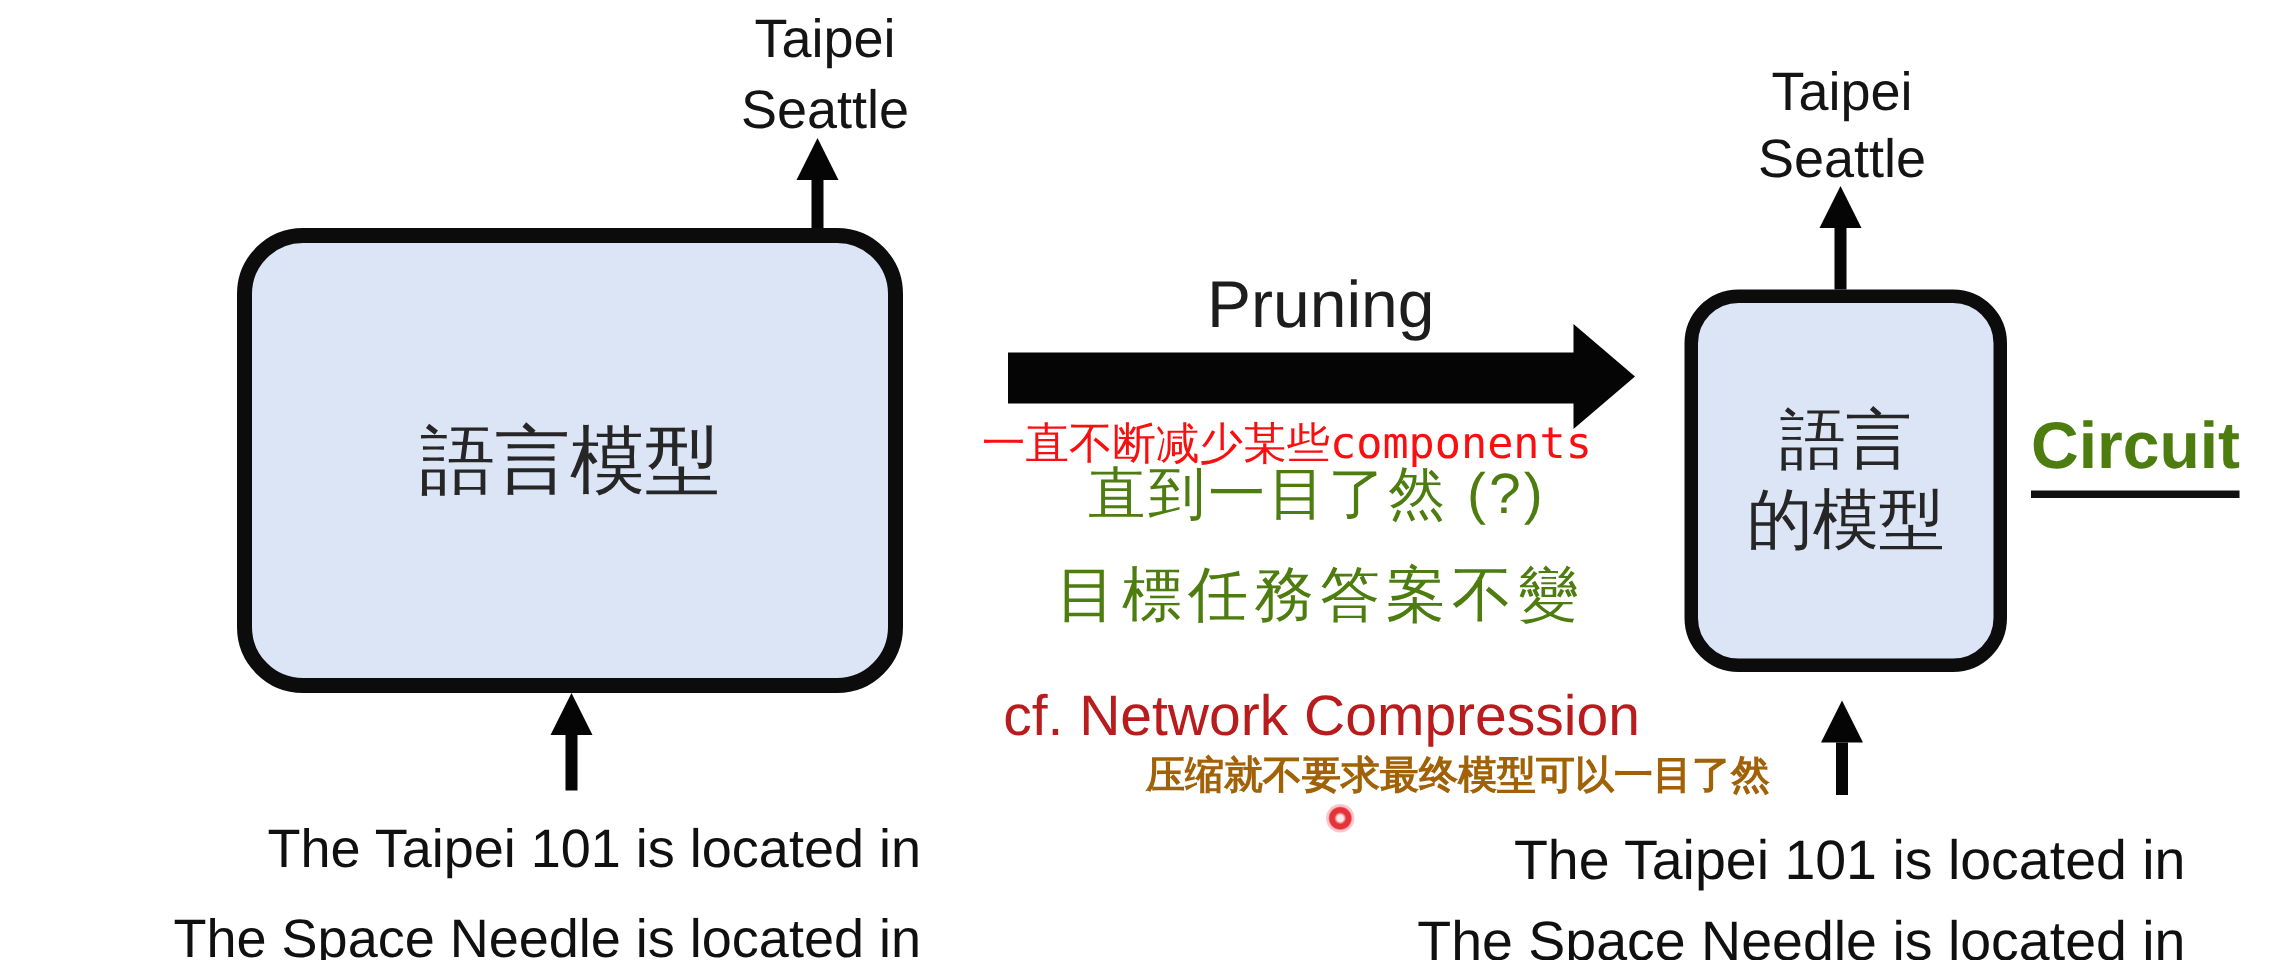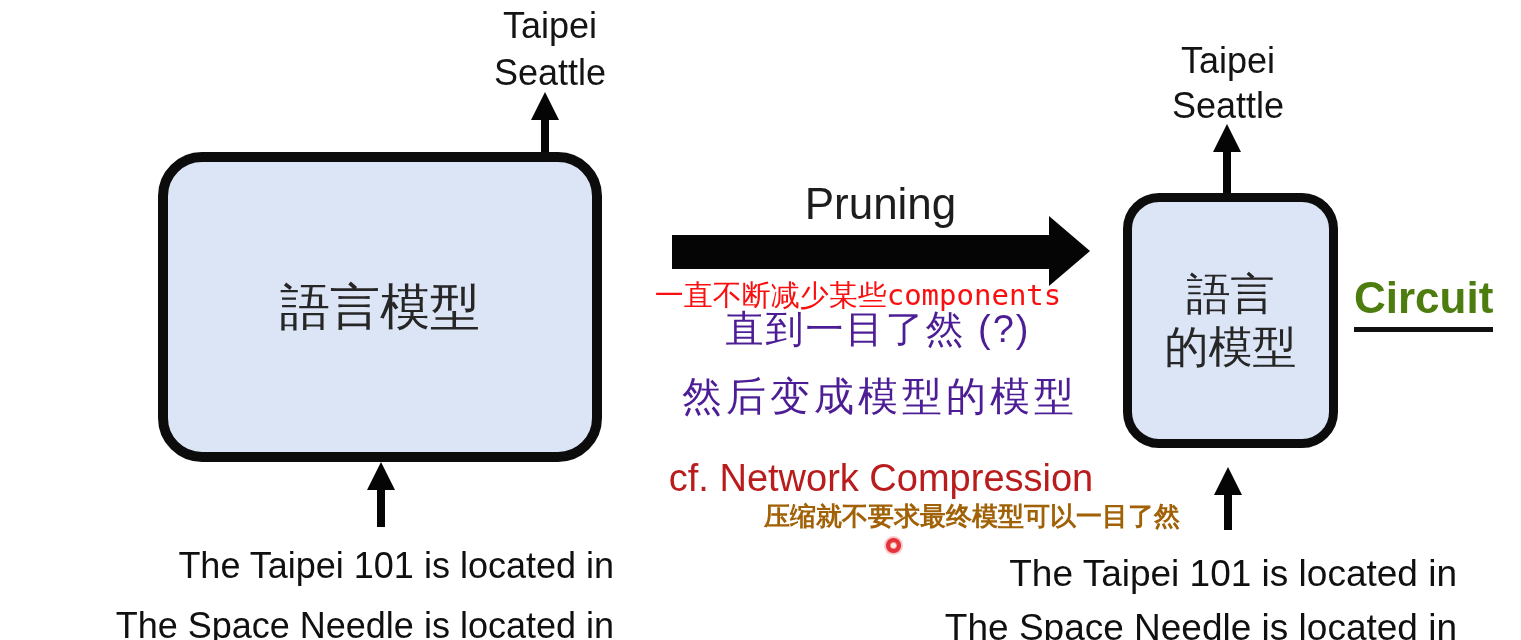--- a/index.html
+++ b/index.html
@@ -40,21 +40,21 @@
 
   
   .pruning-arrow{position:absolute;left:672px;top:216px;width:417px;height:70px;z-index:1;}
   .pruning-arrow .shaft{position:absolute;left:0;top:19px;width:380px;height:34px;background:#050505;}
   .pruning-arrow .head{position:absolute;left:377px;top:0;width:0;height:0;
     border-top:35px solid transparent;border-bottom:35px solid transparent;border-left:41px solid #050505;}
 
   
   .mid{position:absolute;text-align:center;white-space:nowrap;}
   .pruning-title{left:672px;top:158px;width:417px;font-size:44px;color:#1d1d1d;z-index:2;margin-top:21px;}
-  .black-note{color:#4c1d95;z-index:2;text-align:center;}
+  .black-note{color:#4d7c0f;z-index:2;text-align:center;}
   .note-until{left:578px;top:304px;width:600px;font-size:38px;letter-spacing:2px;}
   .note-task{left:580px;top:369px;width:600px;font-size:40px;letter-spacing:4px;}
   .red-note{color:#f90f0f;font-weight:normal;z-index:5;
     text-shadow:-3px 0 0 #fff,3px 0 0 #fff,0 -3px 0 #fff,0 3px 0 #fff,
                 -2px -2px 0 #fff,2px -2px 0 #fff,-2px 2px 0 #fff,2px 2px 0 #fff;}
   .note-red1{left:558px;top:276px;width:600px;font-size:29px;}
   .note-red1 .latin{font-family:"DejaVu Sans Mono",monospace;font-size:29px;letter-spacing:0px;}
   .note-red2{left:552px;top:339px;width:700px;font-size:30px;}
   .note-cf{left:581px;top:457px;width:600px;font-size:38px;color:#b91c1c;z-index:4;}
   .blue-note{left:672px;top:499px;width:600px;font-size:26px;font-weight:bold;color:#a16207;z-index:5;
@@ -101,21 +101,21 @@
   <div class="mid pruning-title">Pruning</div>
   <div class="pruning-arrow">
     <div class="shaft"></div>
     <div class="head"></div>
   </div>
 
   <div class="mid red-note note-red1">
     <span>一直不断减少某些</span><span class="latin">components</span>
   </div>
   <div class="mid black-note note-until">直到一目了然 (?)</div>
-  <div class="mid black-note note-task">然后变成模型的模型</div>
+  <div class="mid black-note note-task">目標任務答案不變</div>
   <div class="mid note-cf">cf. Network Compression</div>
   <div class="mid blue-note">压缩就不要求最终模型可以一目了然</div>
 
   <div class="laser-dot"></div>
 
   <div class="out-labels out-right">
     <div>Taipei</div>
     <div>Seattle</div>
   </div>
 

